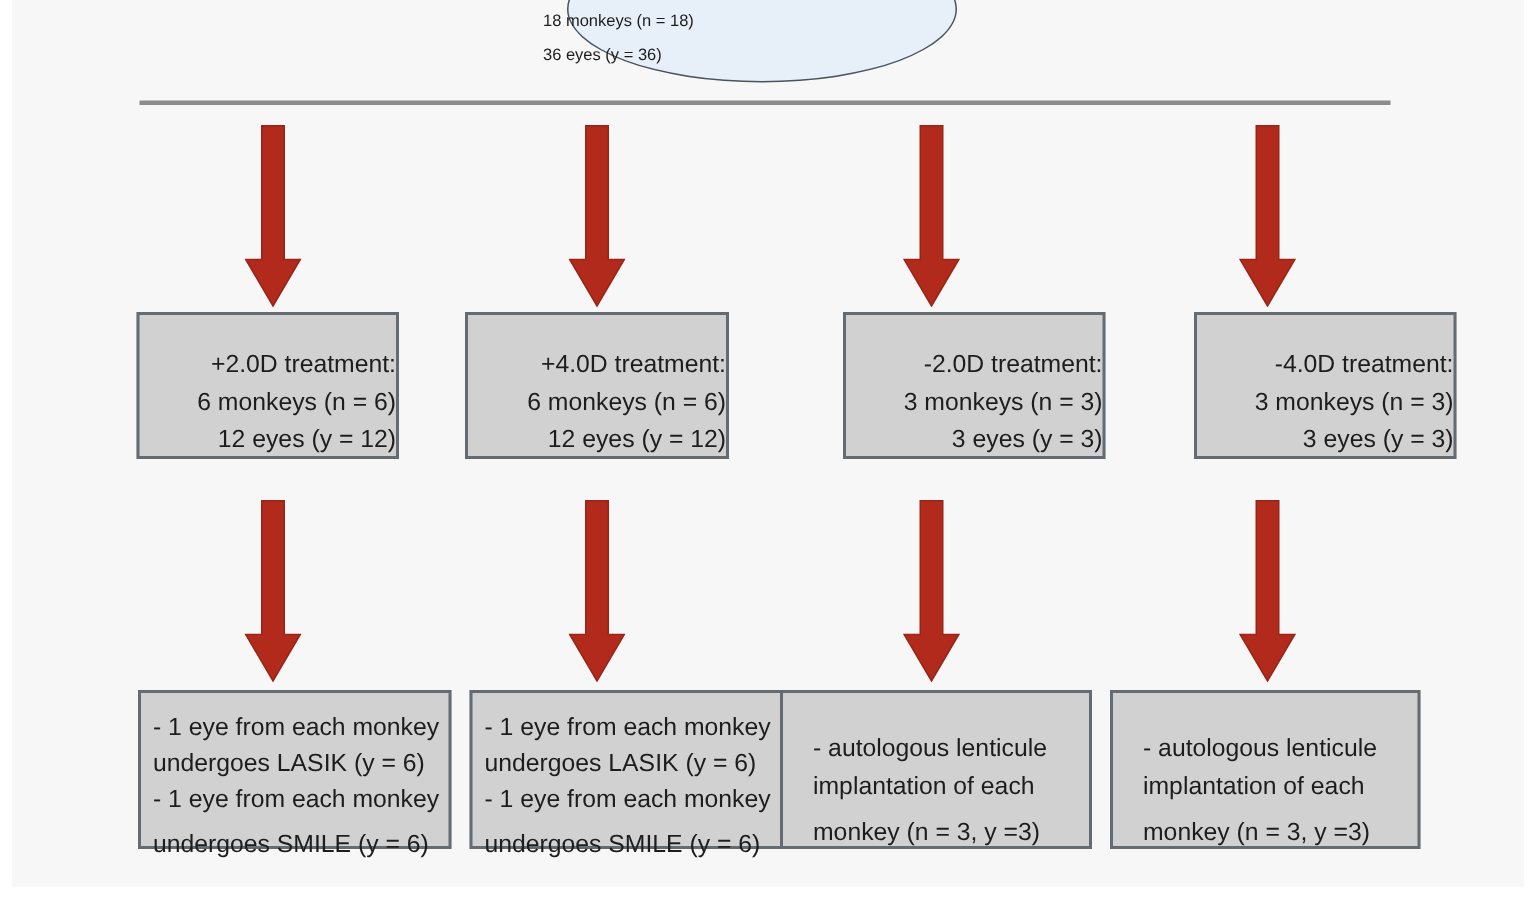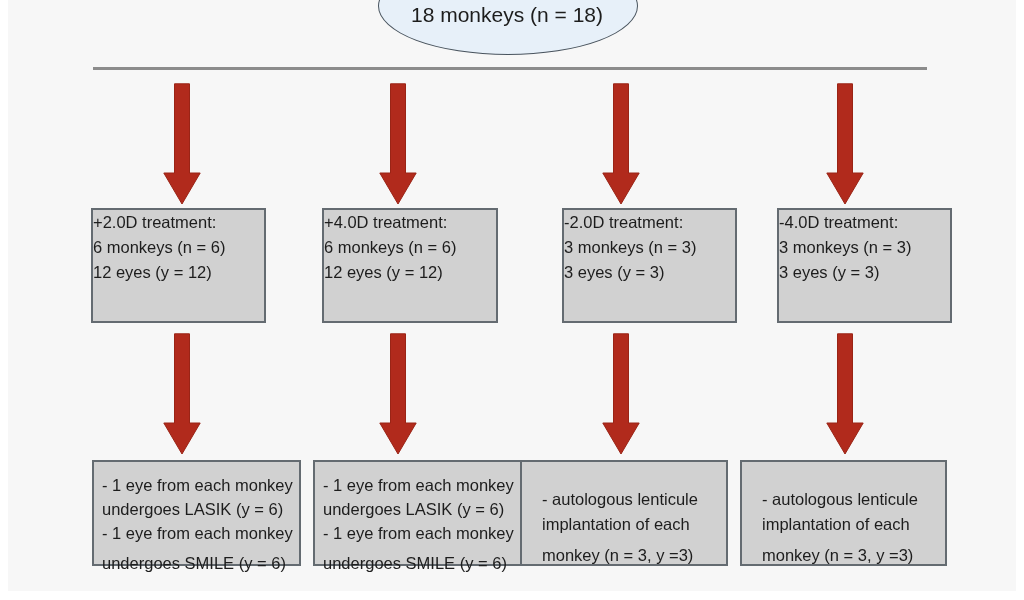--- a/index.html
+++ b/index.html
@@ -19,50 +19,51 @@
   .edge-left{left:0;top:0;width:8px;height:600px;}
   .edge-right{right:0;top:0;width:8px;height:600px;}
   .edge-bottom{left:0;bottom:0;width:1024px;height:9px;}
 
   .ellipse{
     position:absolute;left:378px;top:-43px;width:258px;height:96px;
     background:var(--ellipse-fill);border:1.5px solid var(--ellipse-border);
     border-radius:50%;
   }
   .ellipse-text{
-    position:absolute;left:378px;top:3px;width:258px;text-align:center;
-    font-size:21px;line-height:23px;
+    position:absolute;left:362px;top:3px;width:258px;
+    font-size:11px;line-height:23px;
   }
   .divider{
     position:absolute;left:93px;top:67px;width:834px;height:3px;
     background:var(--divider);
   }
   .arrow{position:absolute;width:38px;height:122px;}
   .arrow polygon{fill:var(--arrow-fill);stroke:var(--arrow-edge);stroke-width:1;}
 
   .box{
     position:absolute;box-sizing:border-box;
     background:var(--box-fill);border:2px solid var(--box-border);
   }
-  .treatment{top:208px;height:115px;text-align:left;
-    font-size:16.5px;line-height:25px;}
+  .treatment{top:208px;height:98px;text-align:right;
+    font-size:16.5px;line-height:25px;padding-top:21px;}
   .procedure{top:460px;height:106px;text-align:left;
     font-size:16.5px;line-height:24px;}
   .procedure.lasik-smile{padding:11px 0 0 8px;margin-left:18px;}
   .procedure.lenticule{padding:25px 0 0 20px;line-height:25px;}
   .bline.gap-before{margin-top:6px;}
 </style>
 </head>
 <body>
 
 <div class="canvas">
 
   <div class="ellipse"></div>
   <div class="ellipse-text">
     <div>18 monkeys (n = 18)</div>
+    <div>36 eyes (y = 36)</div>
   </div>
 
   <div class="divider"></div>
 
   <svg class="arrow" style="left:163px;top:83px" viewBox="0 0 38 122">
       <polygon points="11.5,0.8 26.5,0.8 26.5,90 37.2,90 19,121 0.8,90 11.5,90"></polygon>
     </svg>
   <svg class="arrow" style="left:379px;top:83px" viewBox="0 0 38 122">
       <polygon points="11.5,0.8 26.5,0.8 26.5,90 37.2,90 19,121 0.8,90 11.5,90"></polygon>
     </svg>
@@ -71,31 +72,31 @@
     </svg>
   <svg class="arrow" style="left:826px;top:83px" viewBox="0 0 38 122">
       <polygon points="11.5,0.8 26.5,0.8 26.5,90 37.2,90 19,121 0.8,90 11.5,90"></polygon>
     </svg>
 
   <div class="box treatment" style="left:91px;width:175px">
     <div class="bline">+2.0D treatment:</div>
     <div class="bline">6 monkeys (n = 6)</div>
     <div class="bline">12 eyes (y = 12)</div>
   </div>
-  <div class="box treatment" style="left:322px;width:176px">
+  <div class="box treatment" style="left:310px;width:176px">
     <div class="bline">+4.0D treatment:</div>
     <div class="bline">6 monkeys (n = 6)</div>
     <div class="bline">12 eyes (y = 12)</div>
   </div>
   <div class="box treatment" style="left:562px;width:175px">
     <div class="bline">-2.0D treatment:</div>
     <div class="bline">3 monkeys (n = 3)</div>
     <div class="bline">3 eyes (y = 3)</div>
   </div>
-  <div class="box treatment" style="left:777px;width:175px">
+  <div class="box treatment" style="left:796px;width:175px">
     <div class="bline">-4.0D treatment:</div>
     <div class="bline">3 monkeys (n = 3)</div>
     <div class="bline">3 eyes (y = 3)</div>
   </div>
 
   <svg class="arrow" style="left:163px;top:333px" viewBox="0 0 38 122">
       <polygon points="11.5,0.8 26.5,0.8 26.5,90 37.2,90 19,121 0.8,90 11.5,90"></polygon>
     </svg>
   <svg class="arrow" style="left:379px;top:333px" viewBox="0 0 38 122">
       <polygon points="11.5,0.8 26.5,0.8 26.5,90 37.2,90 19,121 0.8,90 11.5,90"></polygon>

